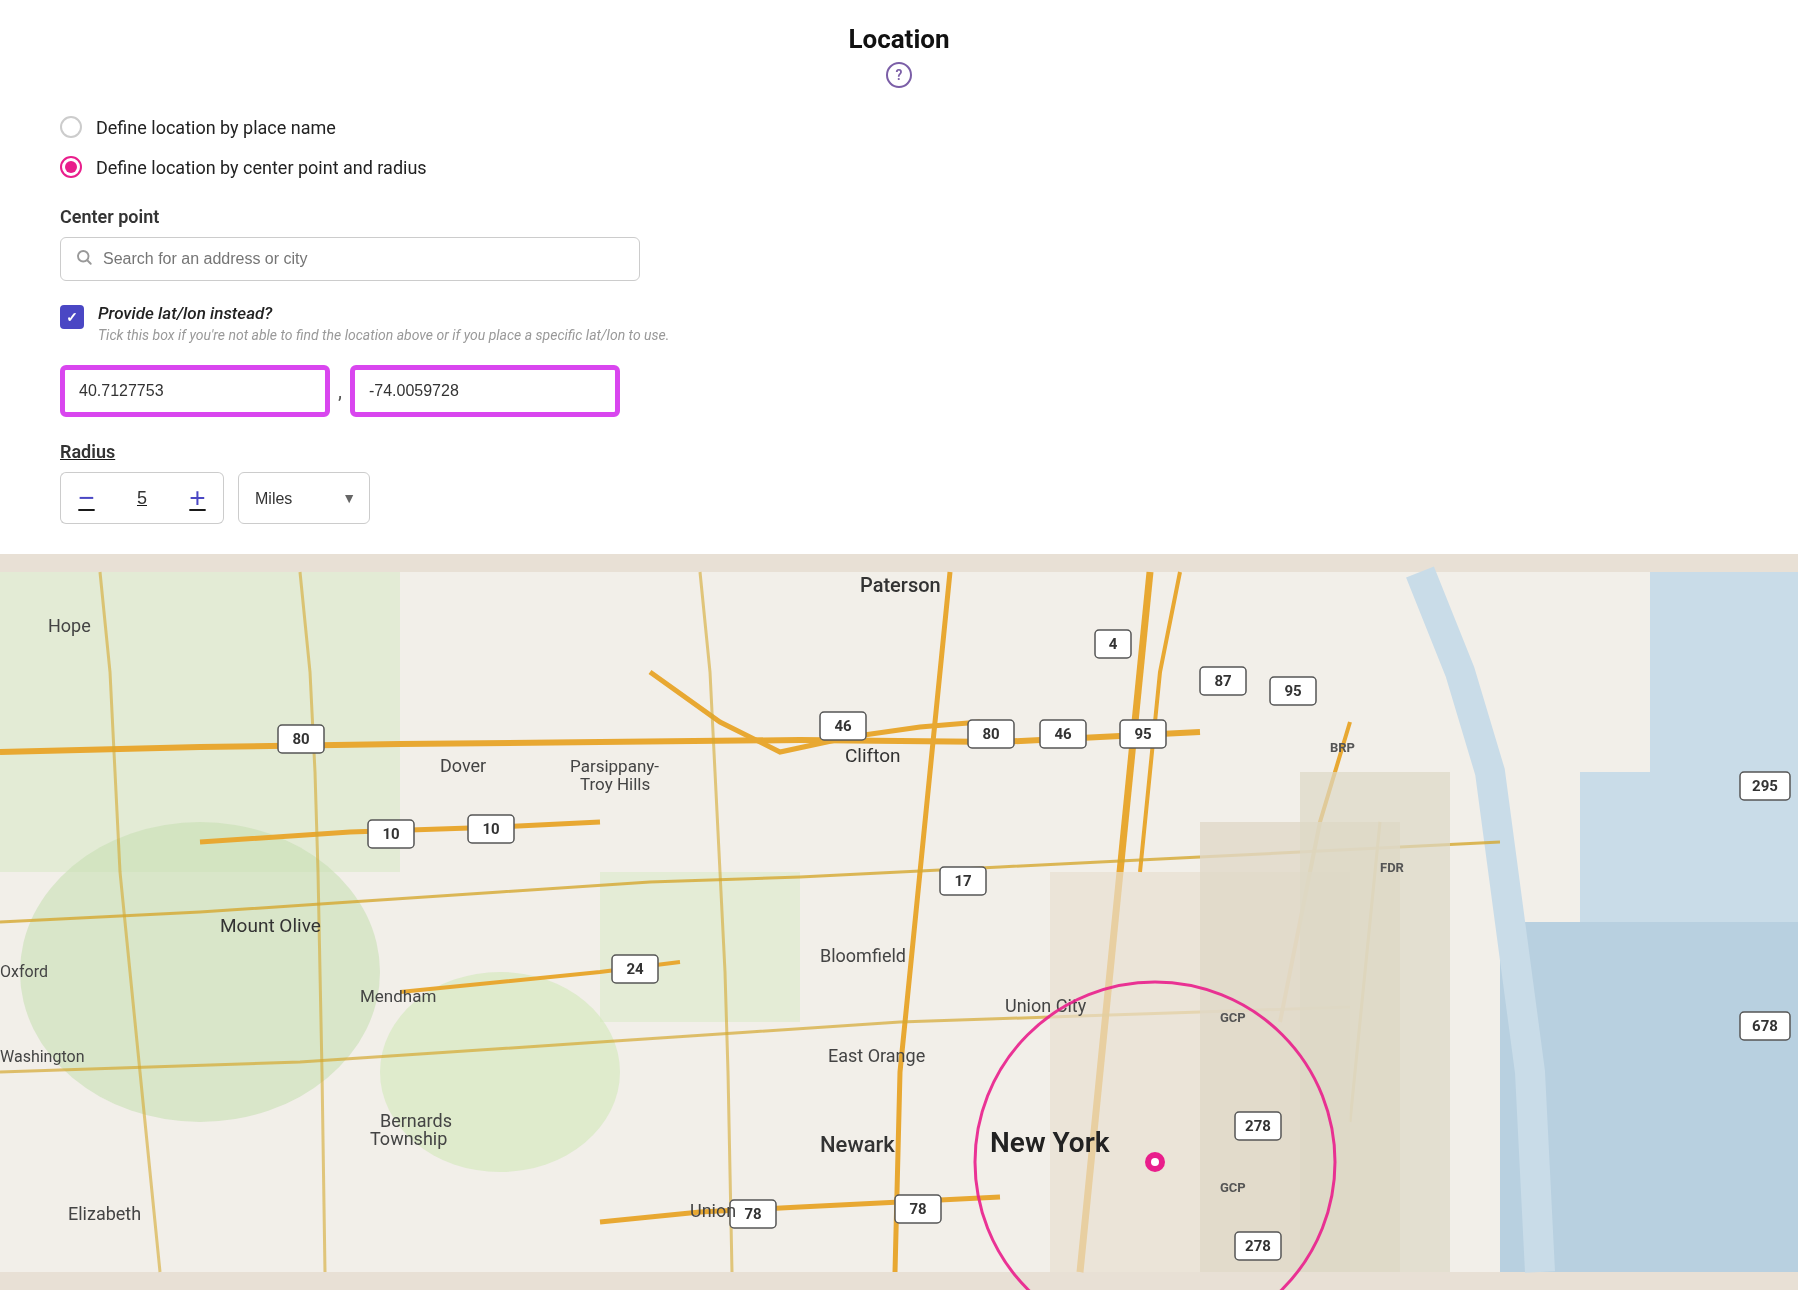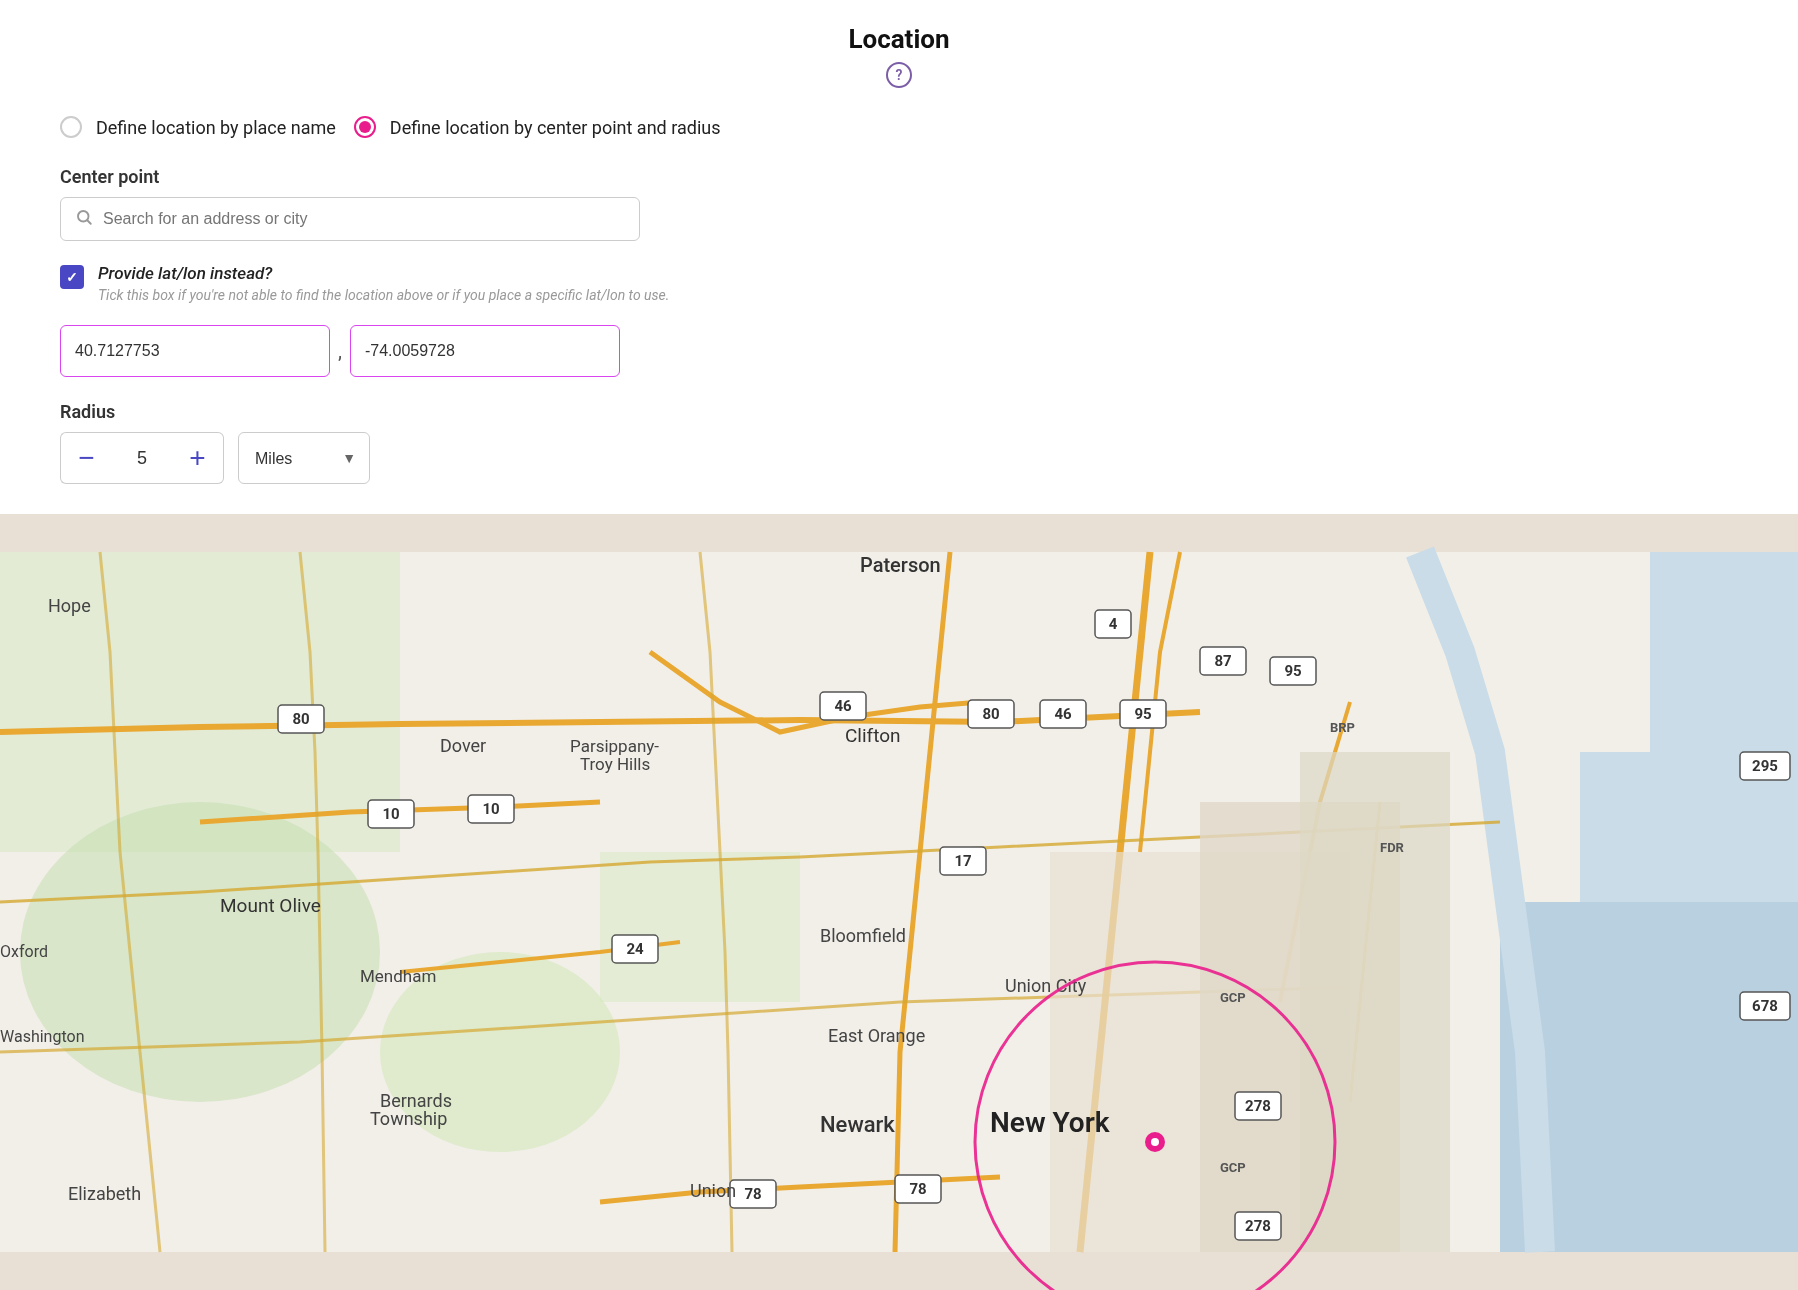--- a/index.html
+++ b/index.html
@@ -49,21 +49,21 @@
       align-items: center;
       justify-content: center;
       font-size: 14px;
       font-weight: 600;
       cursor: pointer;
       flex-shrink: 0;
     }
 
     .radio-group {
       display: flex;
-      flex-direction: row;
+      flex-direction: column;
       gap: 18px;
       margin-bottom: 28px;
     }
 
     .radio-option {
       display: flex;
       align-items: center;
       gap: 14px;
       cursor: pointer;
     }
@@ -178,38 +178,39 @@
       margin-bottom: 24px;
     }
 
     .lat-lon-inputs {
       display: flex;
       align-items: center;
       gap: 0;
     }
 
     .coord-input {
-      border: 1px solid #d946ef;
+      border: 5px solid #d946ef;
       border-radius: 6px;
       padding: 0 14px;
       height: 52px;
       width: 270px;
       font-size: 16px;
       color: #333;
       outline: none;
     }
 
     .coord-separator {
       font-size: 20px;
       color: #555;
       padding: 0 8px;
     }
 
     .radius-section {
       margin-bottom: 0;
+      text-decoration: underline;
     }
 
     .radius-controls {
       display: flex;
       align-items: center;
       gap: 0;
     }
 
     .radius-btn {
       width: 52px;

